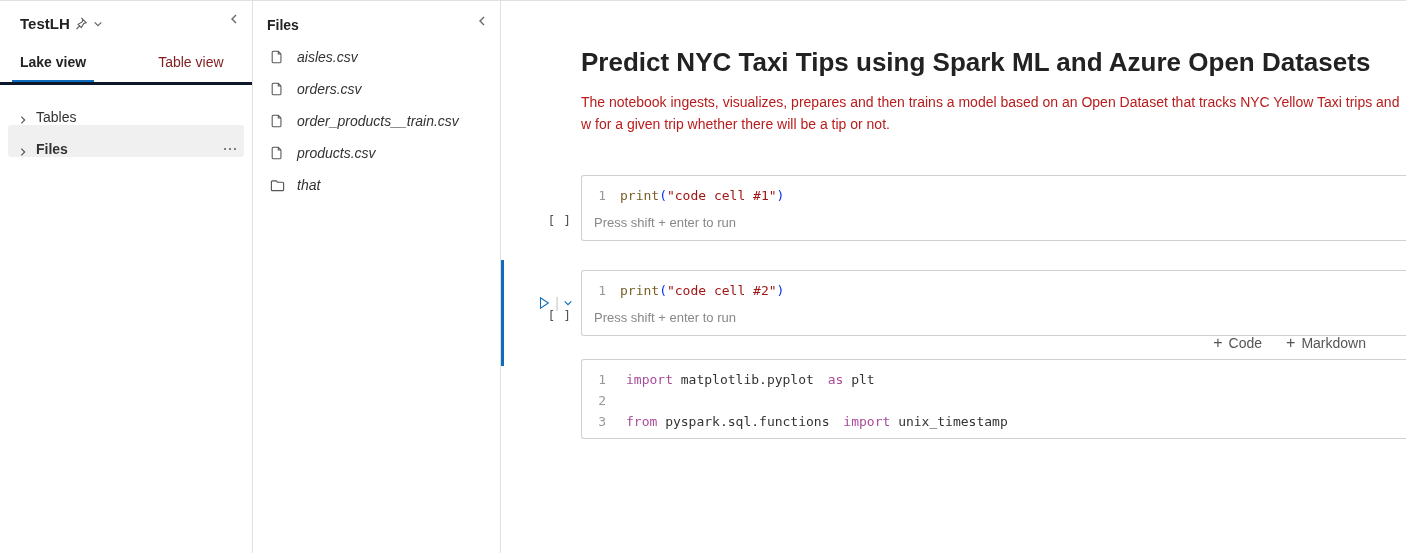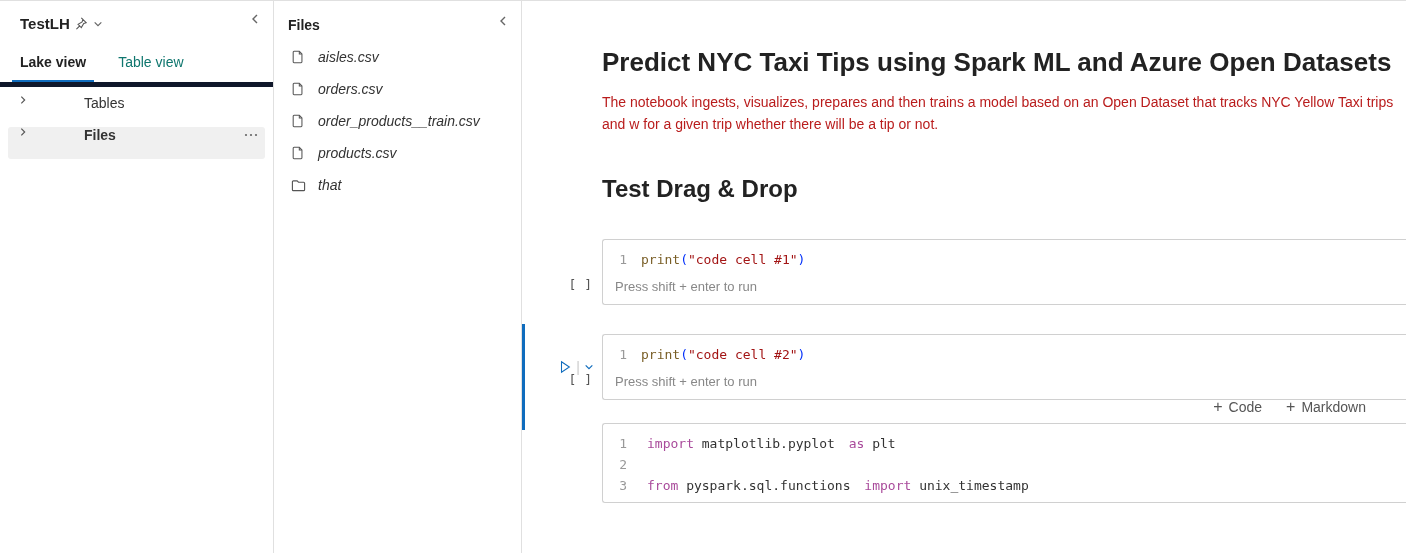--- a/index.html
+++ b/index.html
@@ -13,21 +13,21 @@
     overflow: hidden;
   }
   .app {
     display: flex;
     width: 1406px;
     height: 553px;
     border-top: 1px solid #e0e0e0;
   }
   
   .sidebar1 {
-    width: 274px;
+    width: 253px;
     border-right: 1px solid #e0e0e0;
     position: relative;
     padding-top: 4px;
   }
   .sb1-header {
     display: flex;
     align-items: center;
     padding: 10px 14px 4px 20px;
   }
   .sb1-title {
@@ -47,46 +47,46 @@
   .collapse-caret {
     position: absolute;
     top: 12px;
     right: 12px;
     color: #666;
     cursor: pointer;
   }
   .tabs {
     display: flex;
     padding: 12px 0 0 12px;
-    border-bottom: 5px solid #0f172a;
+    border-bottom: 3px solid #0f172a;
+    gap: 40px;
   }
   .tab {
     padding: 6px 8px 10px 8px;
     font-size: 14px;
-    color: #0f766e;
+    color: #7f1d1d;
     cursor: pointer;
     margin-right: 16px;
   }
   .tab.active {
     color: #222;
     font-weight: 600;
     border-bottom: 2px solid #0f6cbd;
   }
   .tree {
     padding: 8px 8px 0 8px;
   }
   .tree-item {
     display: flex;
-    align-items: flex-start;
+    align-items: flex-end;
     height: 32px;
     padding: 0 8px;
     border-radius: 3px;
     cursor: pointer;
     position: relative;
-    gap: 48px;
   }
   .tree-item.selected {
     background: #f0f0f0;
   }
   .tree-caret {
     width: 14px;
     color: #555;
     font-size: 12px;
     margin-right: 6px;
     display:flex;
@@ -381,21 +381,20 @@
             </svg>
           </span>
           <span class="file-name">that</span>
         </div>
       </div>
   </div>
 
   <div class="main">
     <h1 class="md-title">Predict NYC Taxi Tips using Spark ML and Azure Open Datasets</h1>
     <p class="md-para">The notebook ingests, visualizes, prepares and then trains a model based on an Open Dataset that tracks NYC Yellow Taxi trips and w for a given trip whether there will be a tip or not.</p>
-    <h2 class="md-subtitle">Test Drag &amp; Drop</h2>
 
     <div id="cells">
         <div class="cell-row">
           <div class="run-area"></div>
           <div class="cell-box">
             <div class="code-area">
               <div class="code-line">
                 <span class="gutter">1</span>
                 <span><span class="tok-fn">print</span><span class="tok-par">(</span><span class="tok-str">"code cell #1"</span><span class="tok-par">)</span></span>
               </div>

